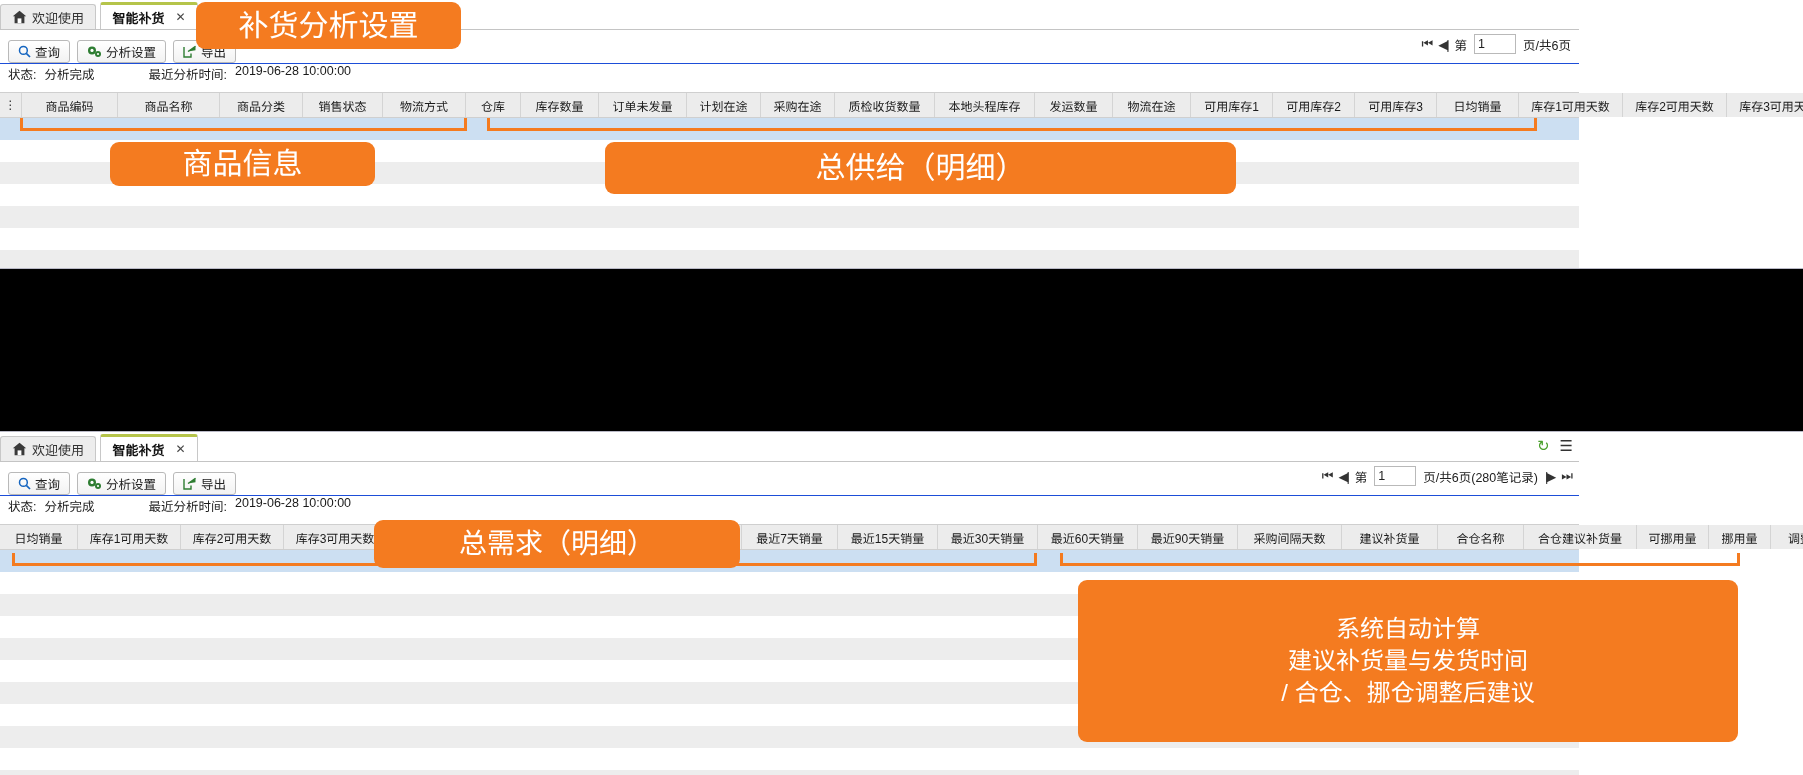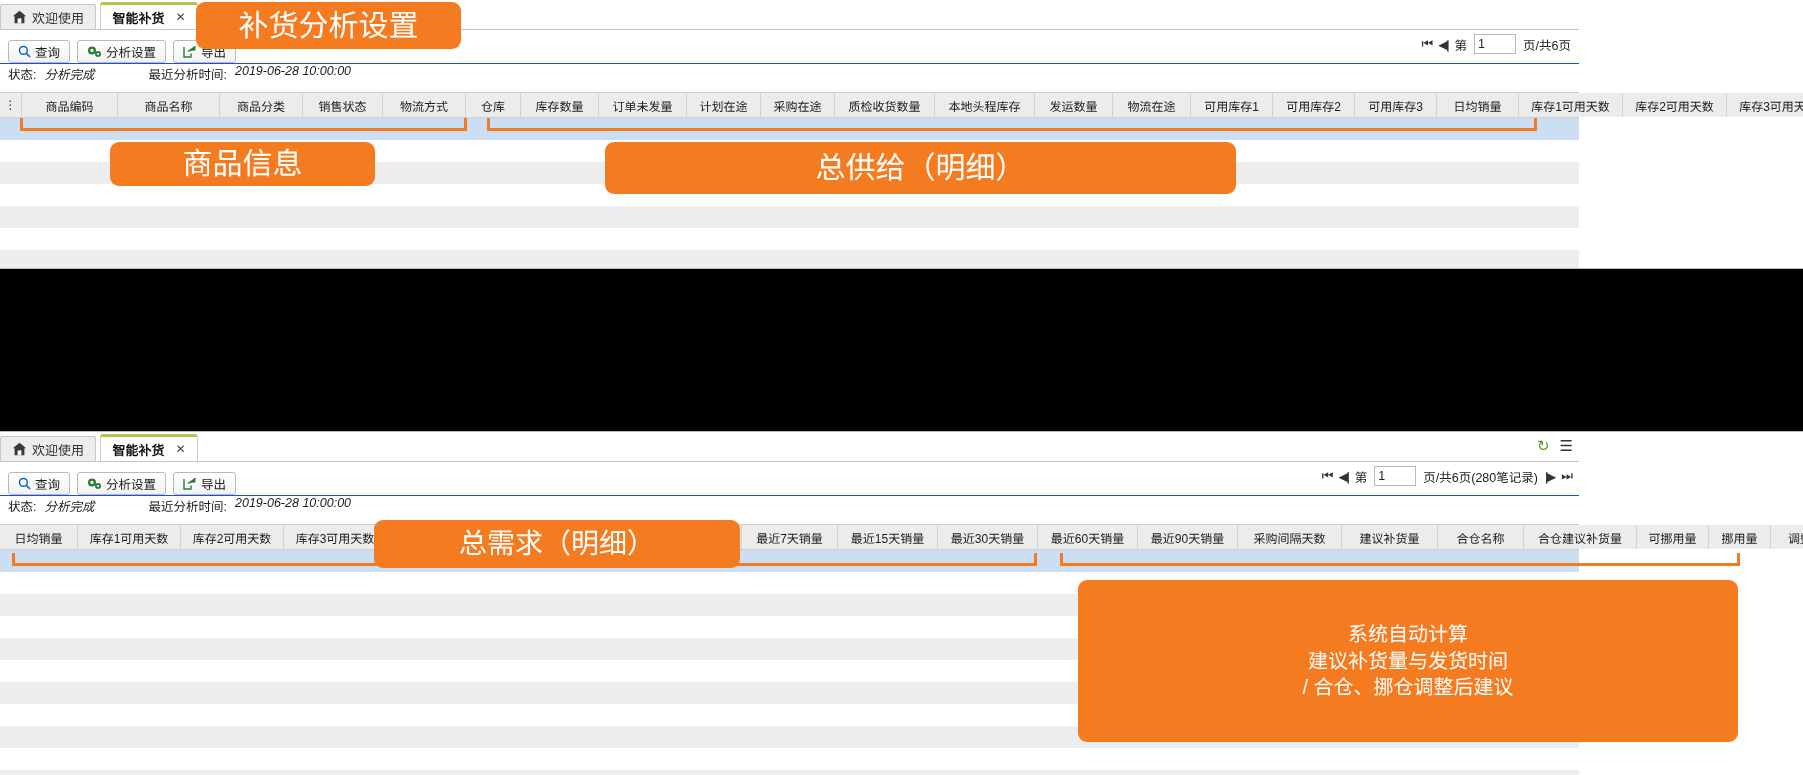--- a/index.html
+++ b/index.html
@@ -69,21 +69,21 @@
     font-family: "Liberation Sans", sans-serif;
   }
 
   
   .statusline {
     height: 28px; display: flex; 
     font-size: 12.5px; color: #1a1a1a; padding-left: 8px; gap: 0;
     background: #ffffff;
   }
   .statusline .lbl { margin-right: 8px; }
-  .statusline .val { margin-right: 54px; font-style: italic; }
+  .statusline .val { margin-right: 54px; }
 
   
   .gridhead {
     display: flex; height: 26px; align-items: stretch;
     background: #ececec; border-top: 1px solid #cfcfcf; border-bottom: 1px solid #cfcfcf;
   }
   .gh-cell {
     display: flex; align-items: center; justify-content: center;
     font-size: 12px; color: #1a1a1a; white-space: nowrap;
     border-right: 1px solid #d4d4d4; background: #ececec;
@@ -447,19 +447,19 @@
       <span class="tick r"></span>
   </div>
   <div class="bracket" style="left:1060px;top:553px;width:680px;">
     <span class="tick l"></span>
       <span class="bar"></span>
       <span class="tick r"></span>
   </div>
 
   <div class="callout" style="left:374px;top:520px;width:366px;height:48px;font-size:28px;">总需求（明细）</div>
 
-  <div class="callout" style="left:1078px;top:580px;width:660px;height:162px;font-size:20px;flex-direction:column;">
+  <div class="callout" style="left:1078px;top:580px;width:660px;height:162px;font-size:24px;flex-direction:column;">
     <span>系统自动计算</span>
     <span>建议补货量与发货时间</span>
     <span>/ 合仓、挪仓调整后建议</span>
   </div>
 
 </div>
 
 </body></html>

